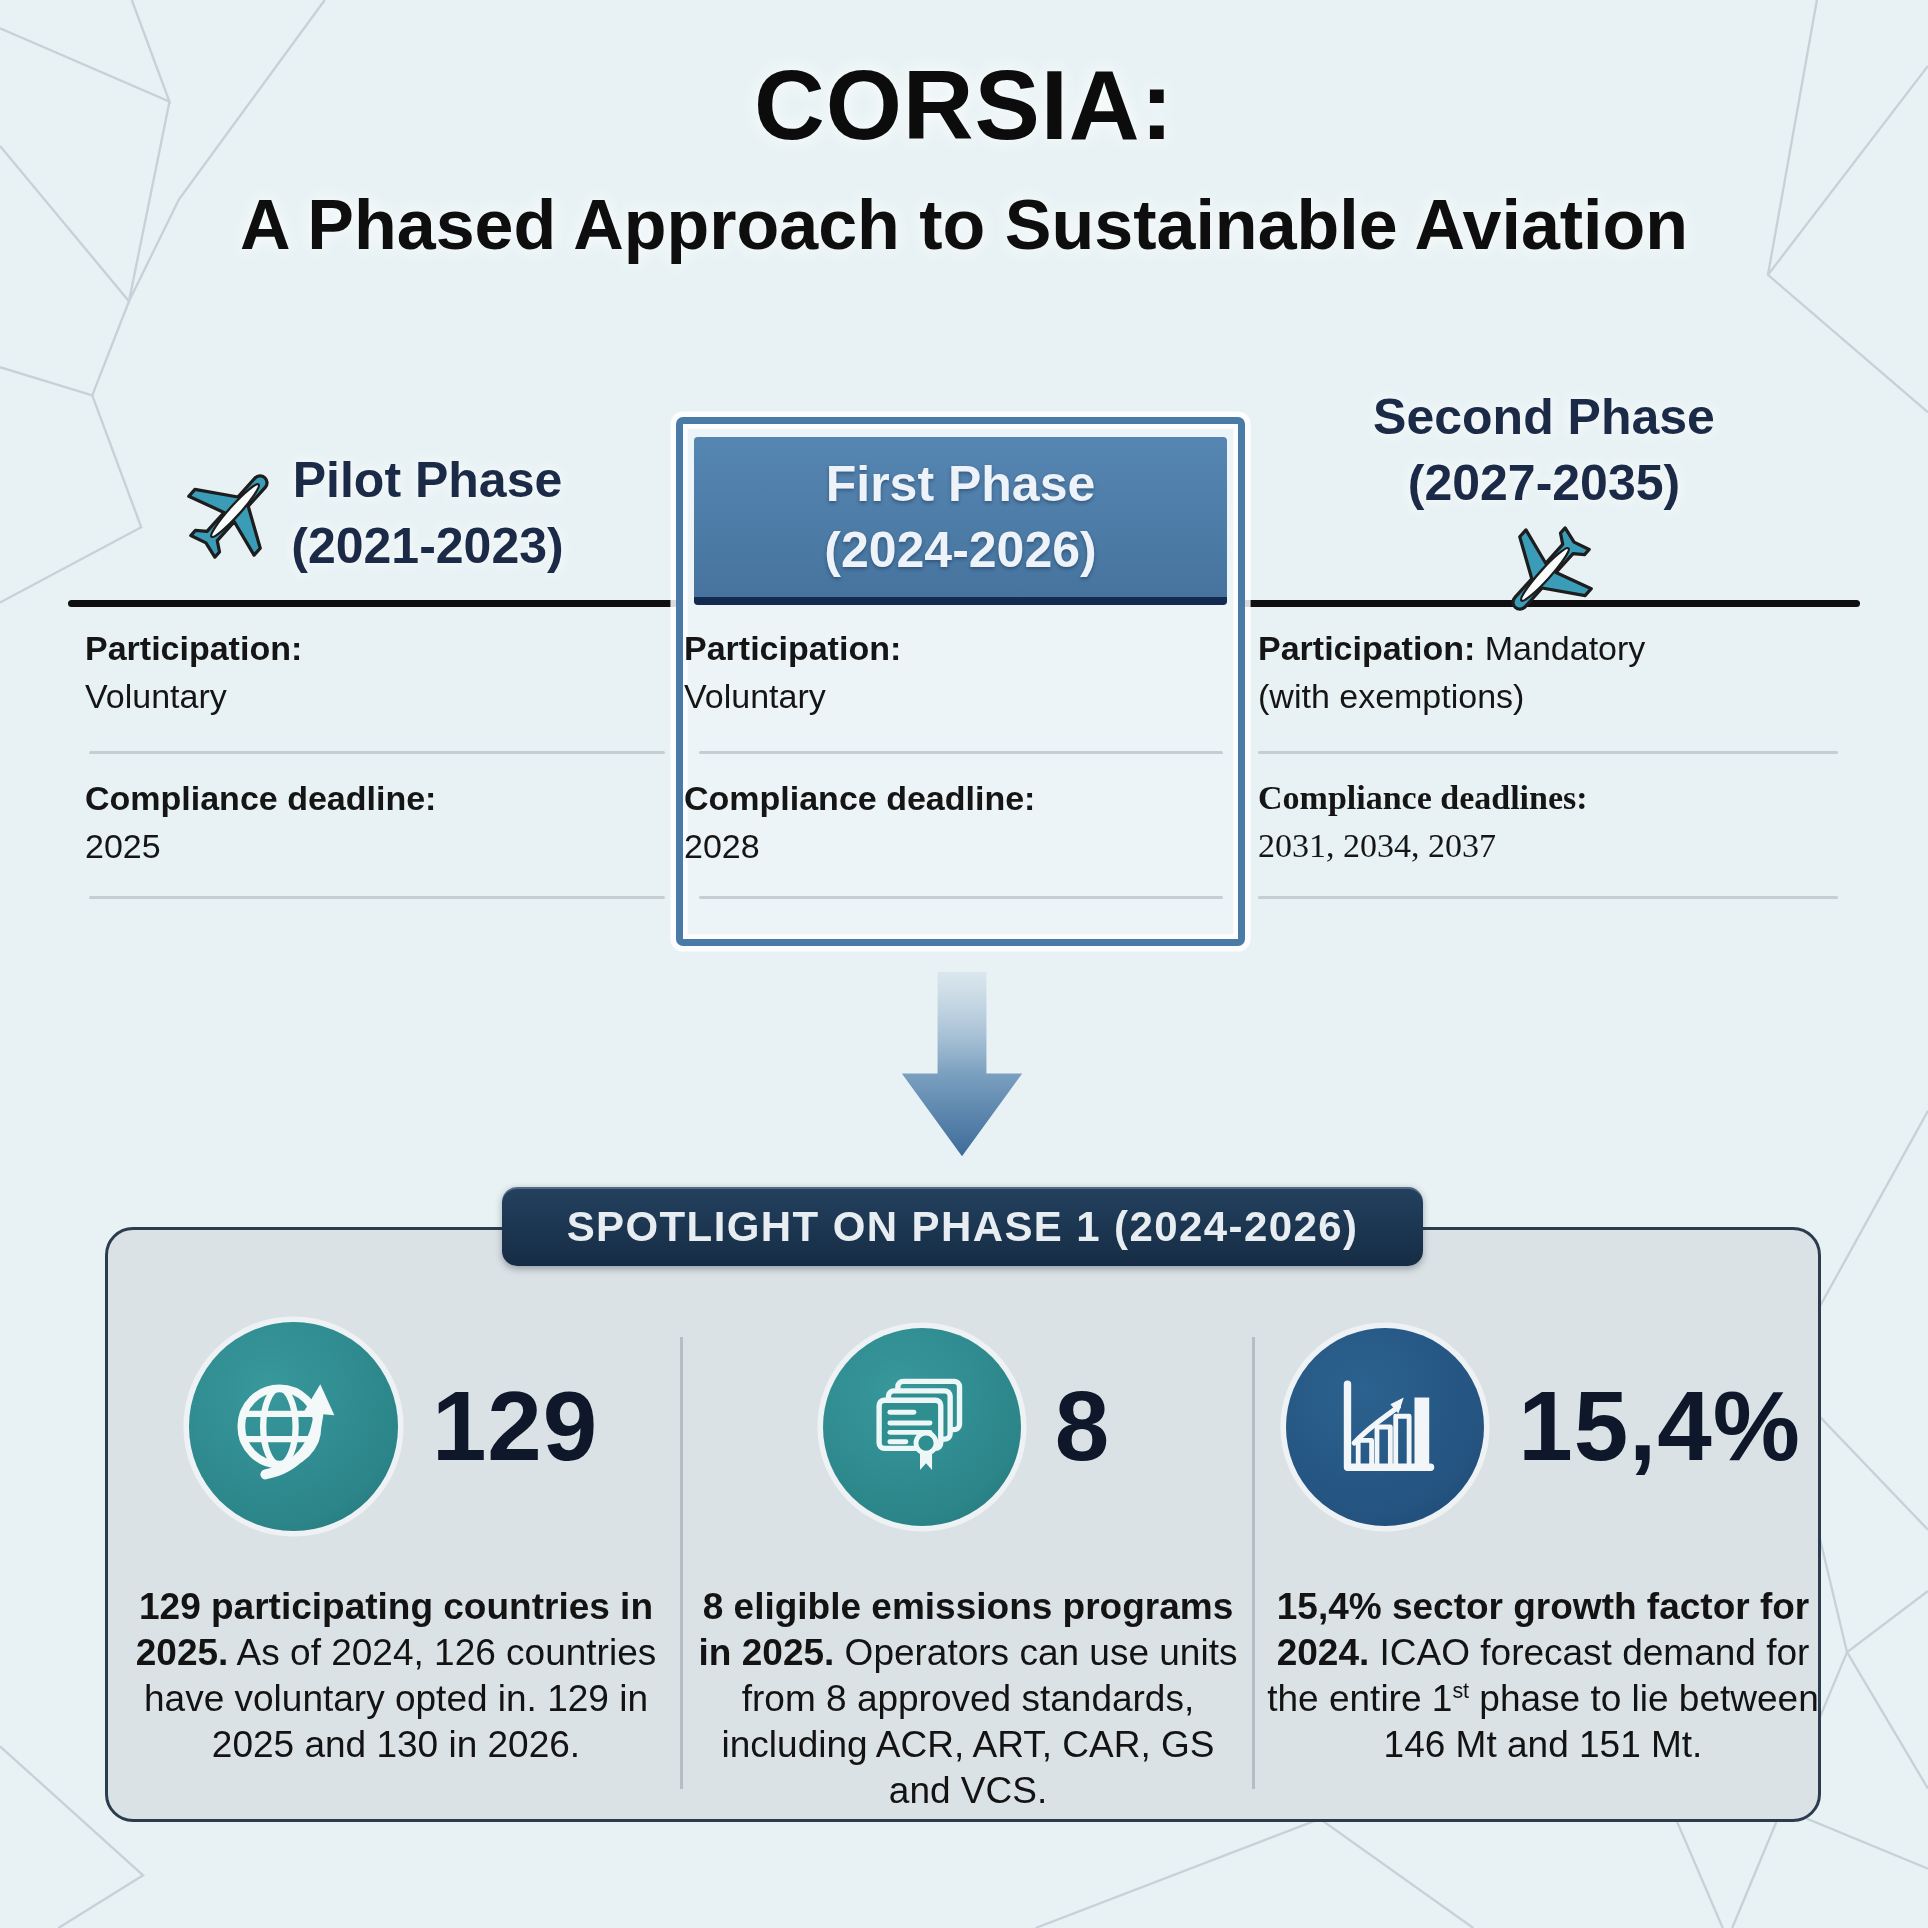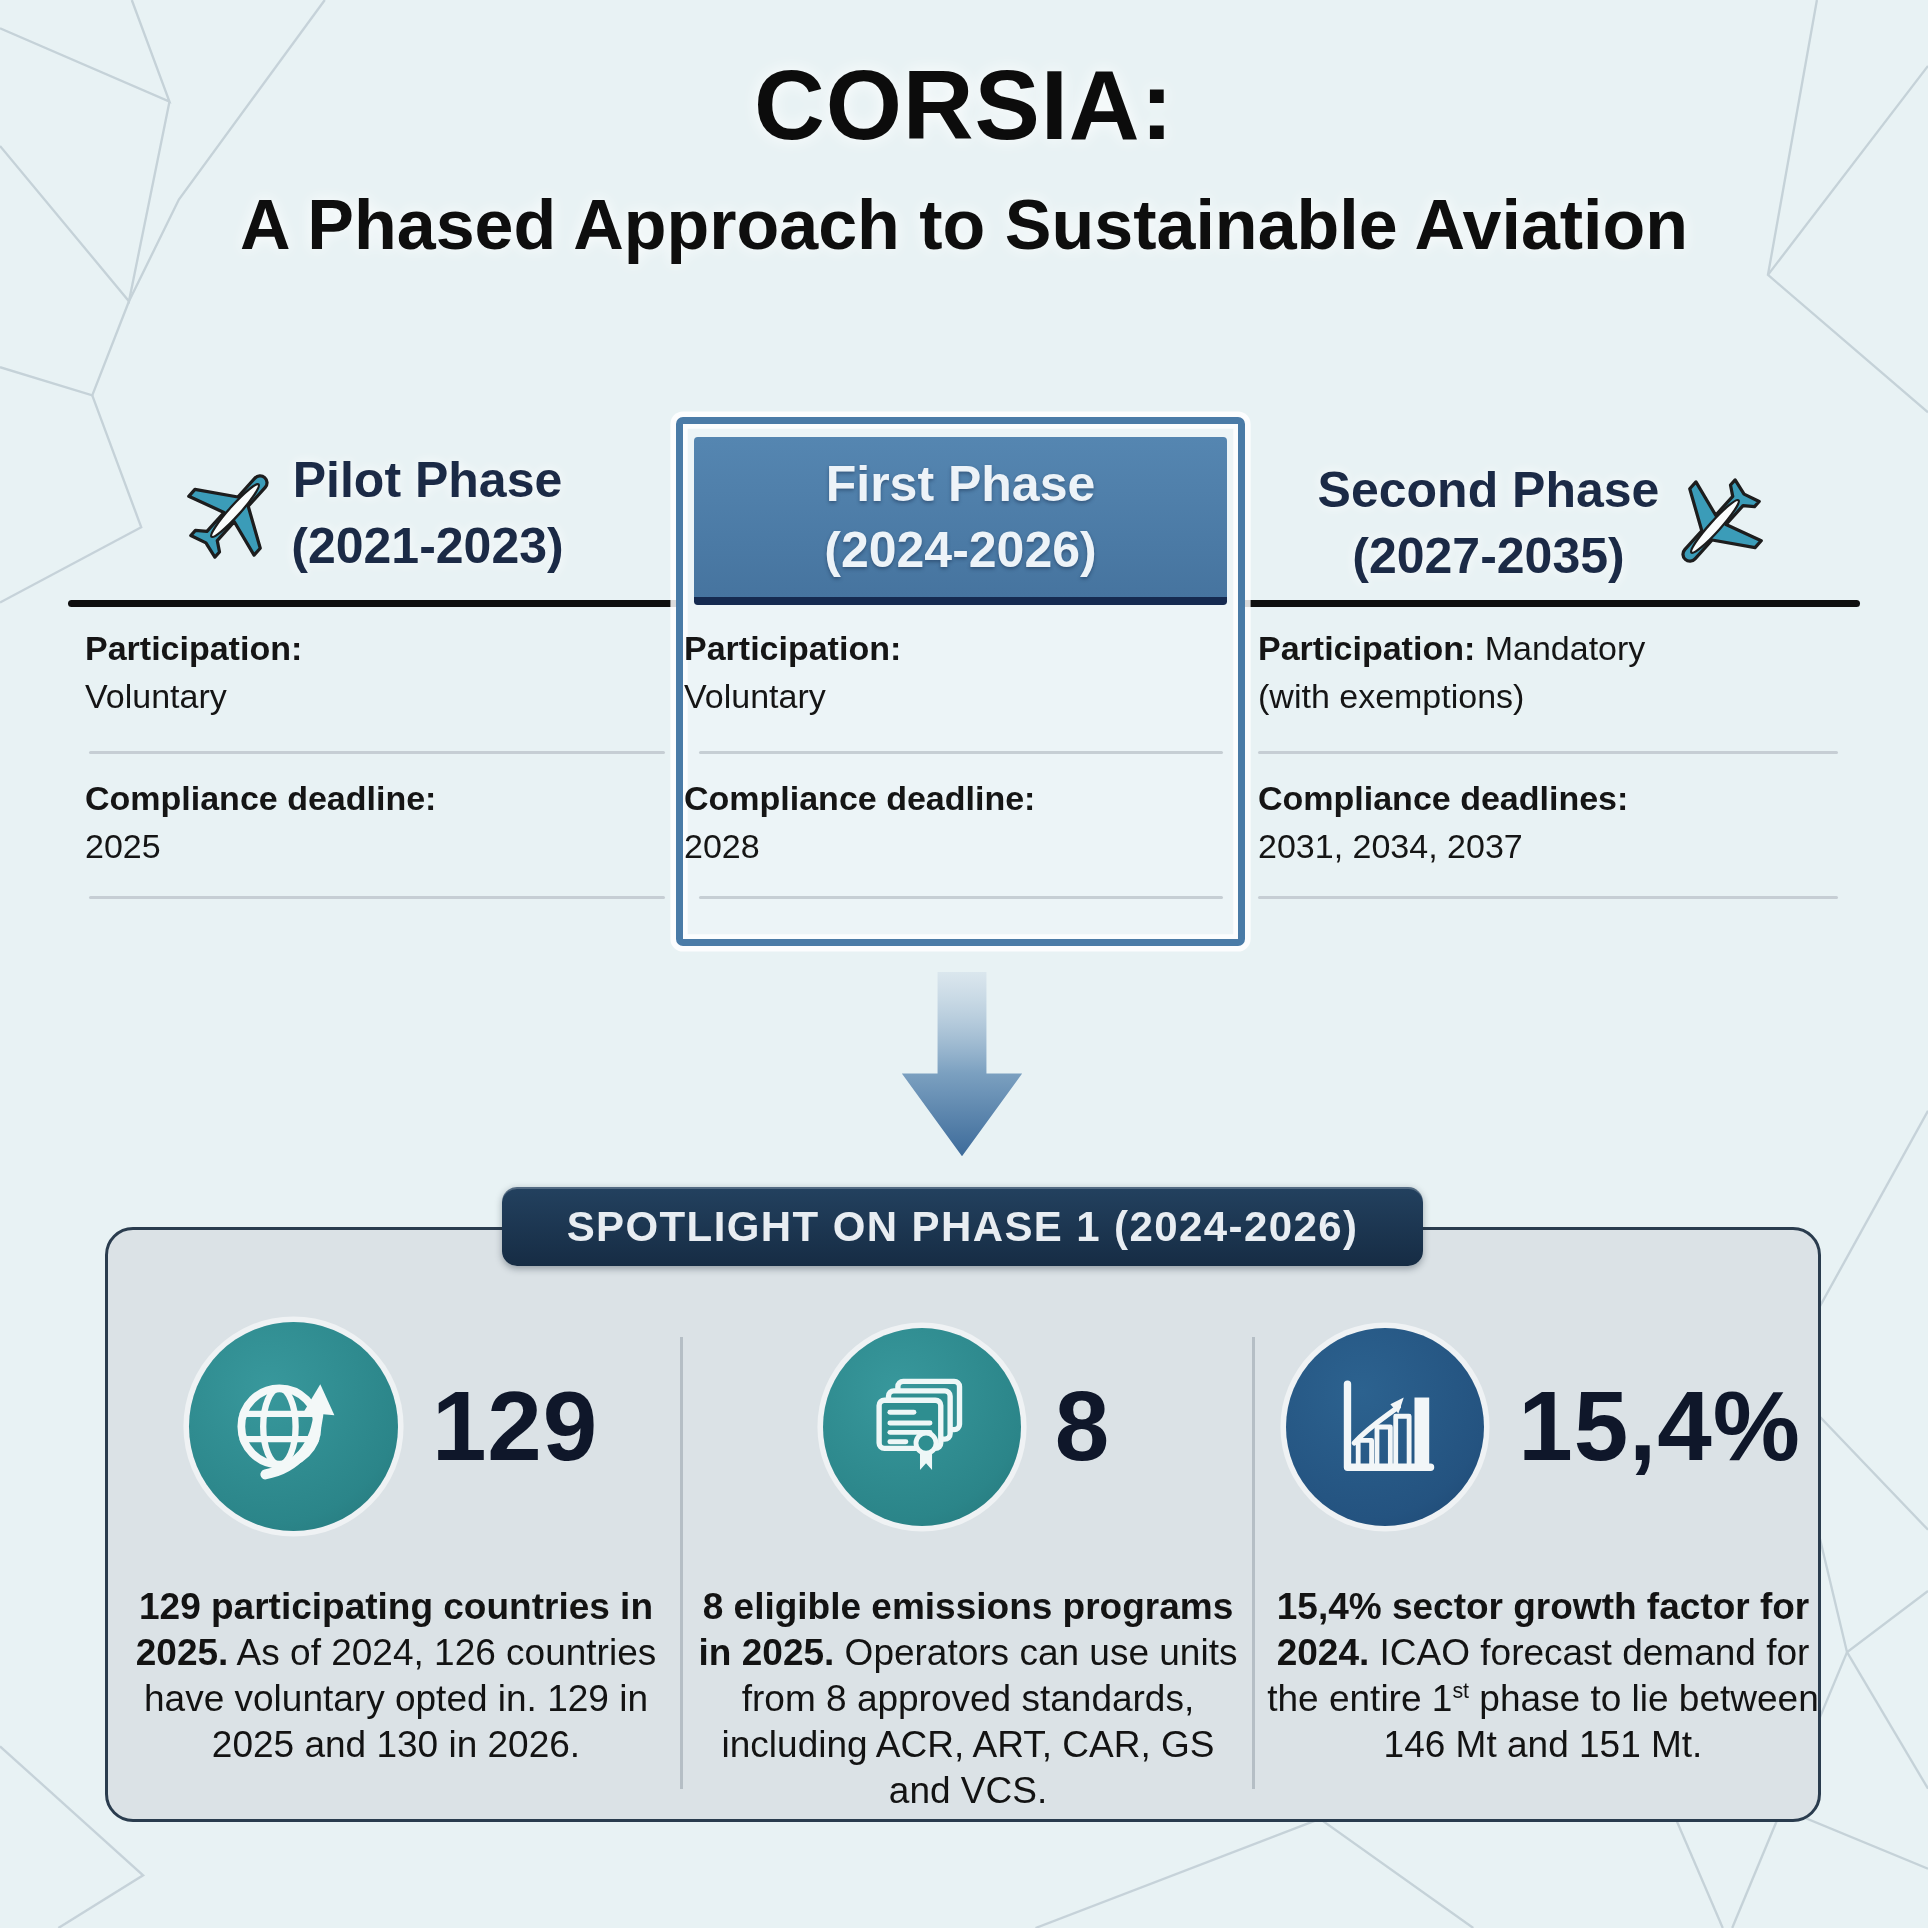--- a/index.html
+++ b/index.html
@@ -108,21 +108,21 @@
   <svg class="plane" viewBox="0 0 24 24" style="transform:rotate(42deg);">
     <path d="M21,16v-2l-8-5V3.5C13,2.67,12.33,2,11.5,2S10,2.67,10,3.5V9l-8,5v2l8-2.5V19l-2,1.5V22l3.5-1l3.5,1v-1.5L13,19v-5.5L21,16z" fill="#3b9cb8" stroke="#1d1d1d" stroke-width="0.7" stroke-linejoin="round"></path>
     <ellipse cx="11.5" cy="11.6" rx="1.15" ry="7.6" fill="#fbfdfd" stroke="#1d1d1d" stroke-width="0.5"></ellipse>
   </svg>
   <div class="phase-head-text">
     <span>Pilot Phase</span><br>
     <span>(2021-2023)</span>
   </div>
 </div>
 
-<div class="abs phase-col-header" style="left:1252px;top:424px;width:584px;height:198px;">
+<div class="abs phase-col-header" style="left:1252px;top:406px;width:584px;height:198px;flex-direction:column;">
   <div class="phase-head-text">
     <span>Second Phase</span><br>
     <span>(2027-2035)</span>
   </div>
   <svg class="plane" viewBox="0 0 24 24" style="transform:rotate(222deg);">
     <path d="M21,16v-2l-8-5V3.5C13,2.67,12.33,2,11.5,2S10,2.67,10,3.5V9l-8,5v2l8-2.5V19l-2,1.5V22l3.5-1l3.5,1v-1.5L13,19v-5.5L21,16z" fill="#3b9cb8" stroke="#1d1d1d" stroke-width="0.7" stroke-linejoin="round"></path>
     <ellipse cx="11.5" cy="11.6" rx="1.15" ry="7.6" fill="#fbfdfd" stroke="#1d1d1d" stroke-width="0.5"></ellipse>
   </svg>
 </div>
 
@@ -152,21 +152,21 @@
 <div class="abs hdiv" style="left:1258px;top:751px;width:580px;"></div>
 
 <div class="abs row-block" style="left:85px;top:774px;width:574px;">
   <b>Compliance deadline:</b><br>
   <span>2025</span>
 </div>
 <div class="abs row-block" style="left:684px;top:774px;width:554px;">
   <b>Compliance deadline:</b><br>
   <span>2028</span>
 </div>
-<div class="abs row-block" style="left:1258px;top:774px;width:576px;">
+<div class="abs row-block" style="left:1258px;top:774px;width:576px;font-family:Liberation Serif, serif;">
   <b>Compliance deadlines:</b><br>
   <span>2031, 2034, 2037</span>
 </div>
 
 <div class="abs hdiv" style="left:89px;top:896px;width:576px;"></div>
 <div class="abs hdiv" style="left:699px;top:896px;width:524px;"></div>
 <div class="abs hdiv" style="left:1258px;top:896px;width:580px;"></div>
 
 <svg id="down-arrow" class="abs" width="158" height="188" viewBox="0 0 168 200">
   <defs>

